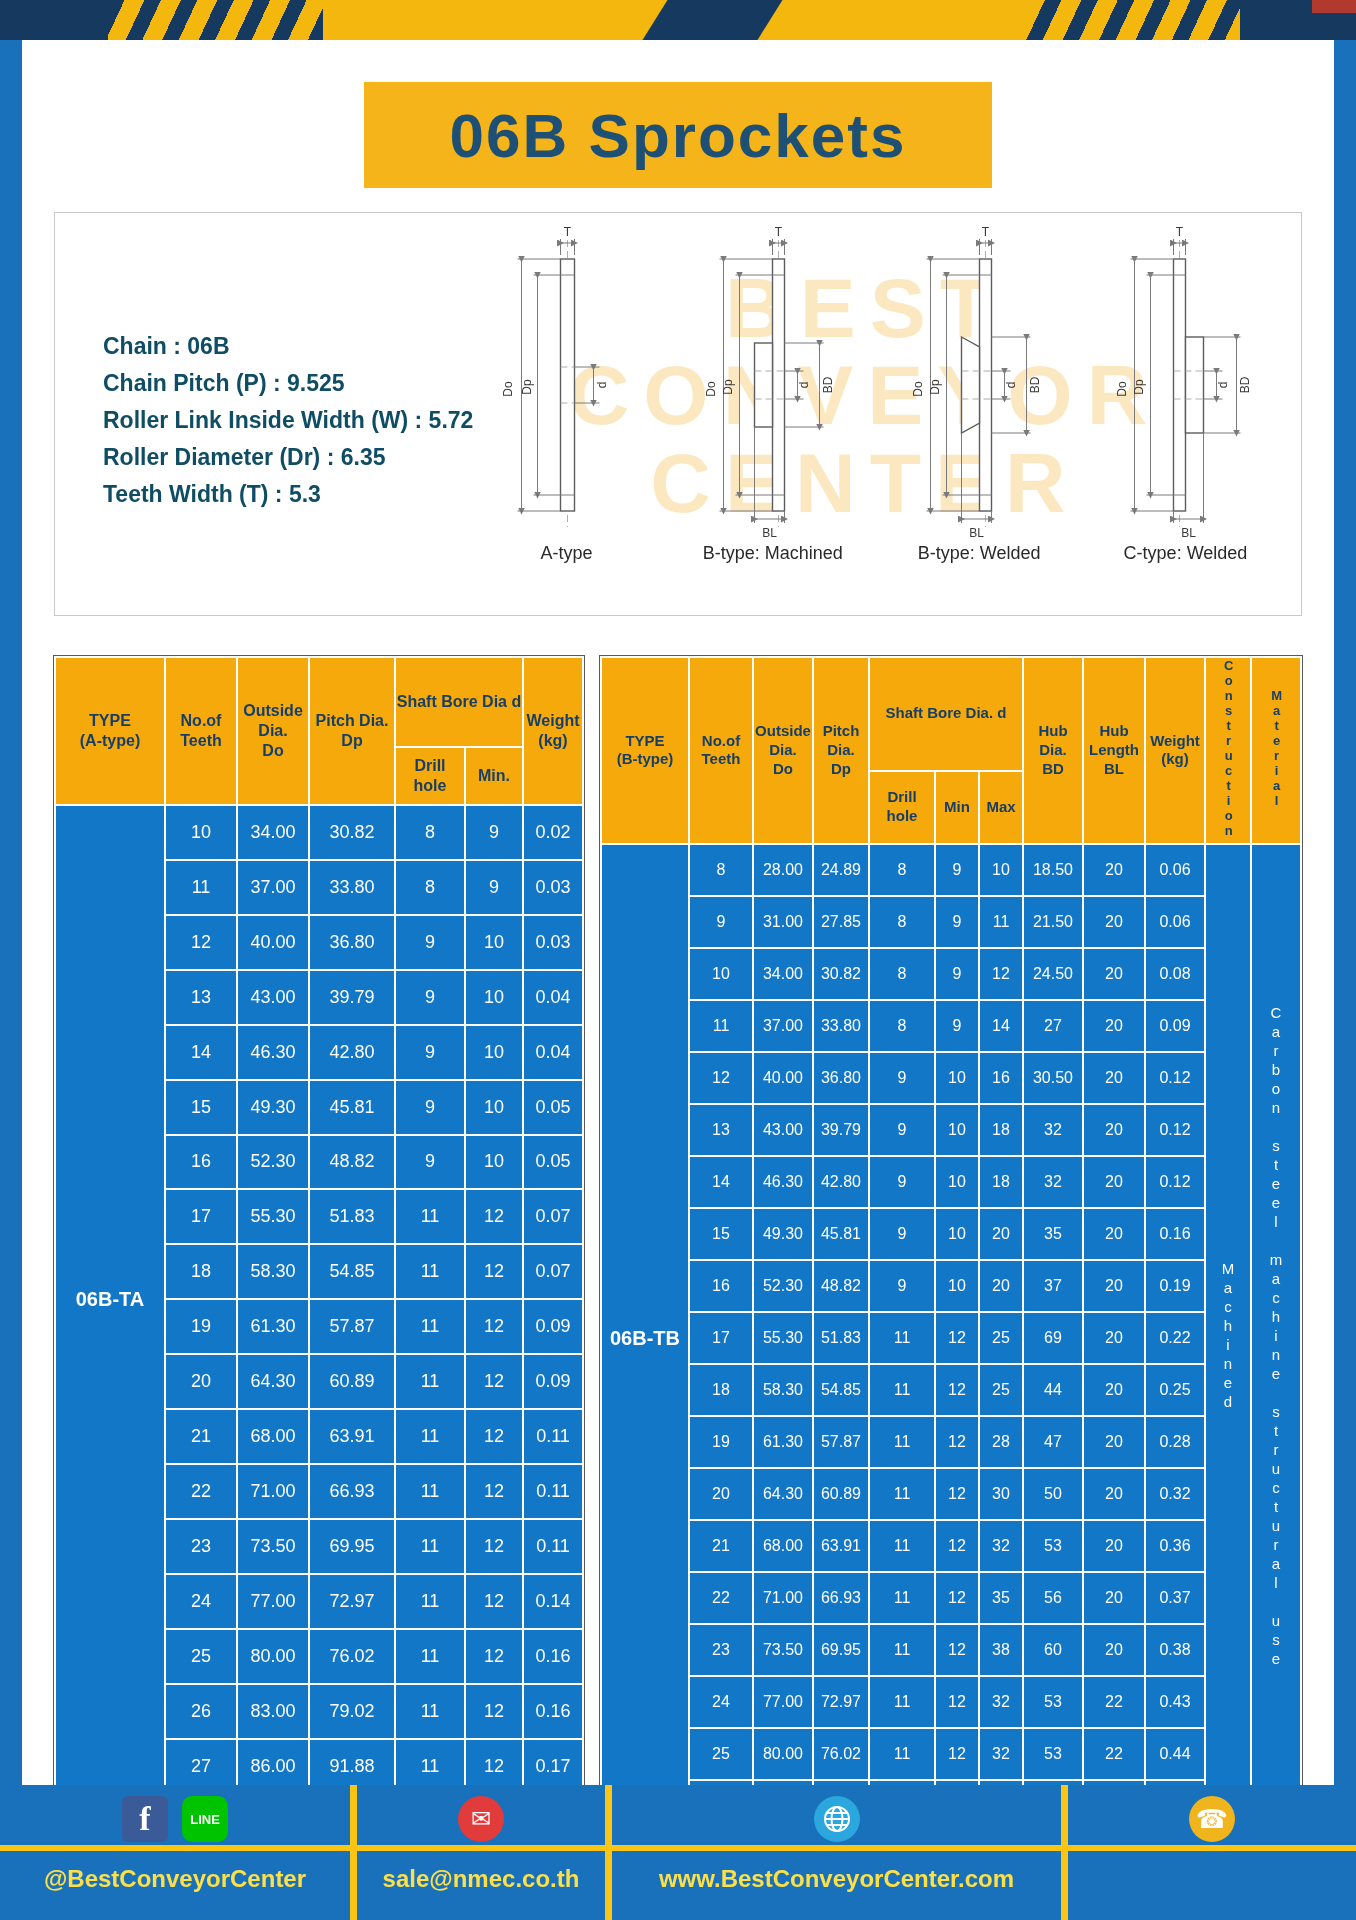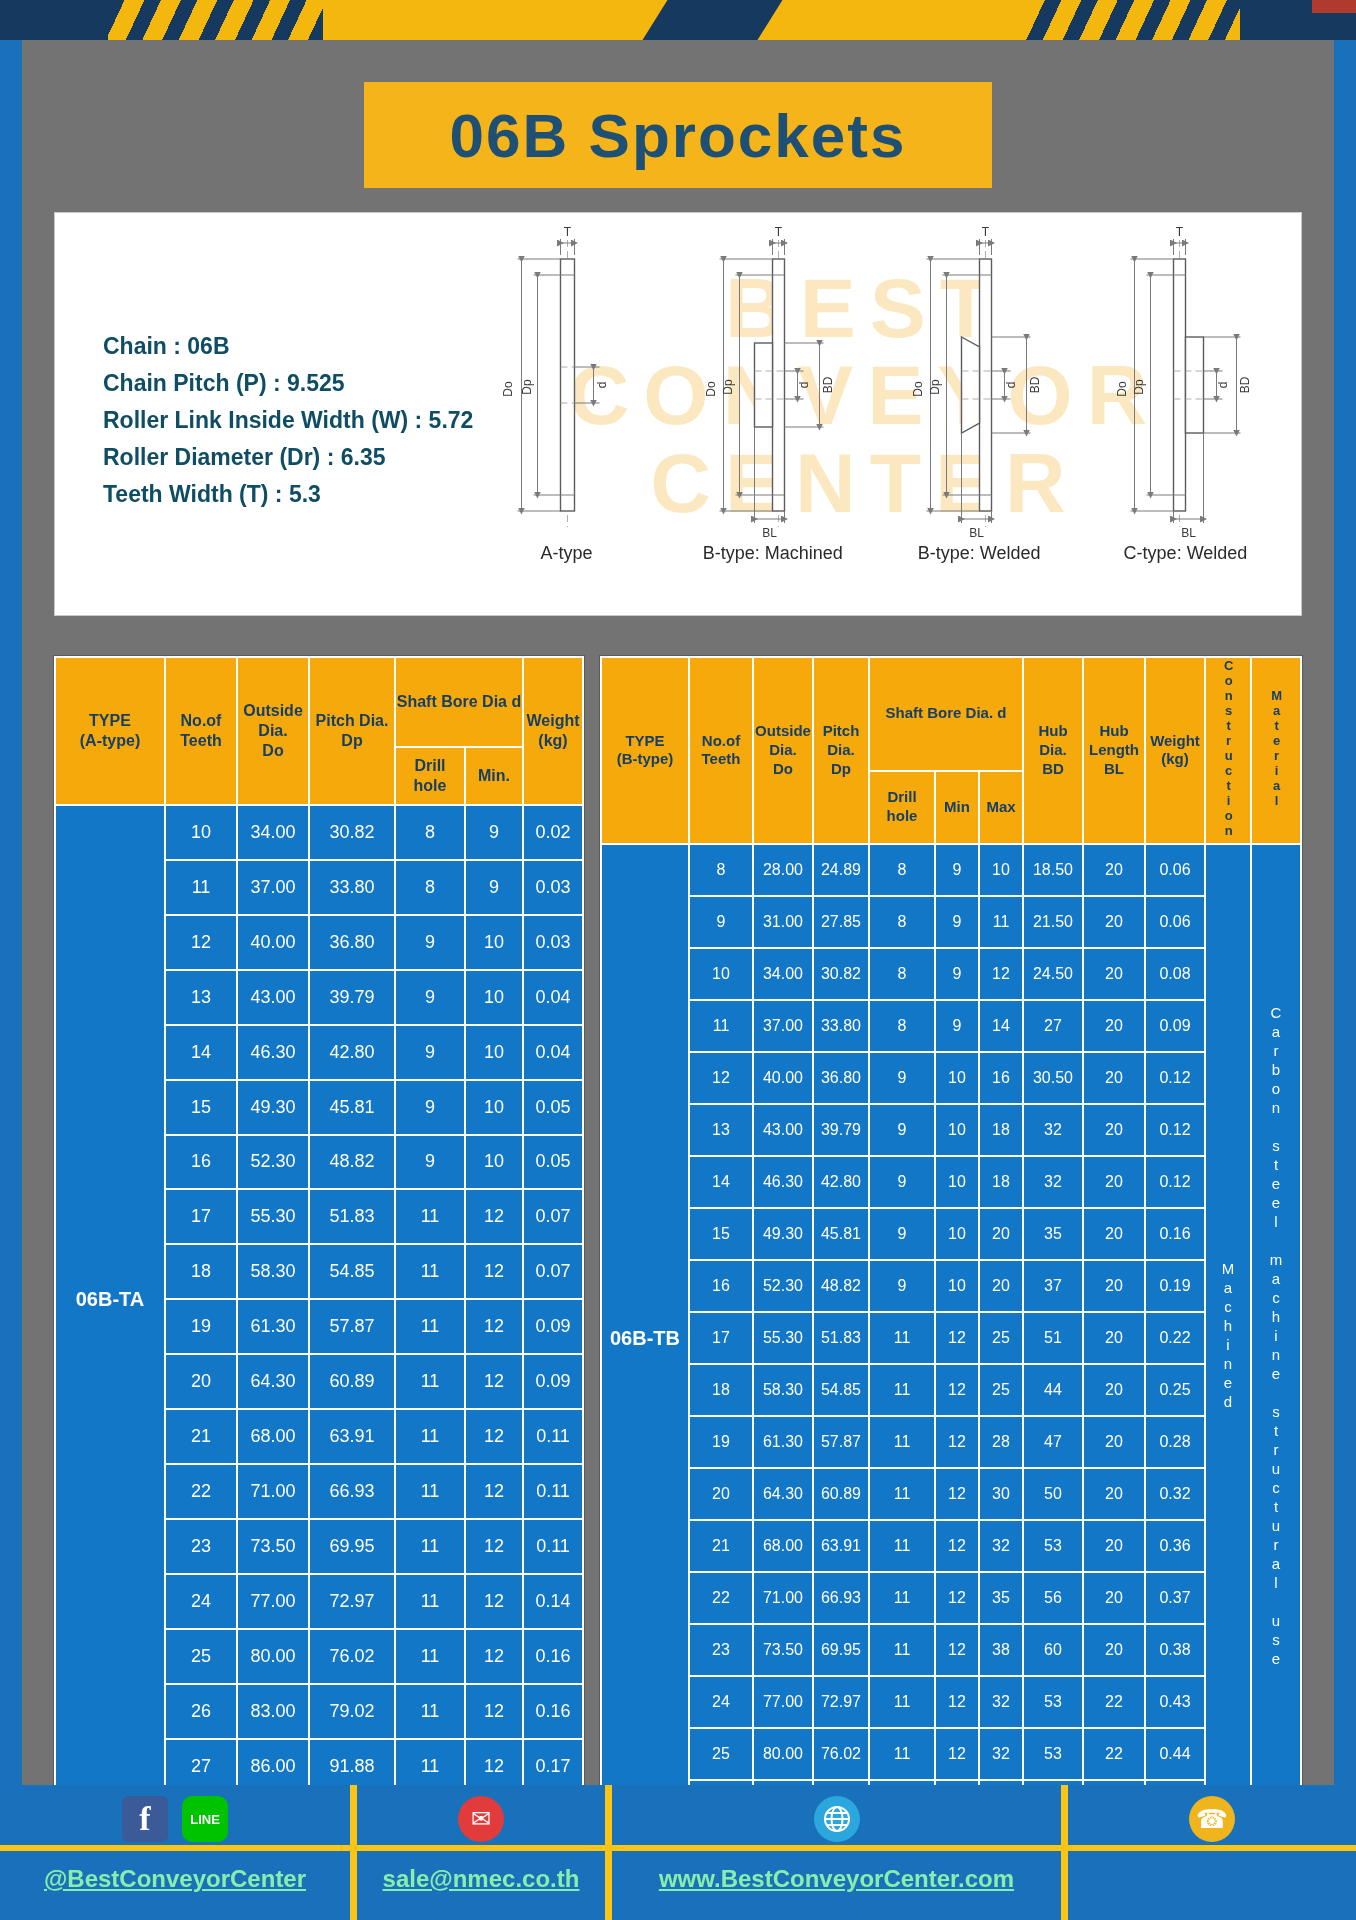--- a/index.html
+++ b/index.html
@@ -12,21 +12,21 @@
 .hazard { position: absolute; top: 0; left: 0; width: 1356px; height: 40px; background: #f4b70d; }
 .hz { position: absolute; top: 0; height: 40px; }
 .hz-navy-left  { left: 0; width: 108px; background: #16395f; }
 .hz-stripes-l  { left: 108px; width: 215px; background: repeating-linear-gradient(115deg, #16395f 0 15px, #f4b70d 15px 33px); }
 .hz-para       { left: 655px; width: 115px; background: #16395f; transform: skewX(-32deg); }
 .hz-stripes-r  { left: 1025px; width: 215px; background: repeating-linear-gradient(115deg, #f4b70d 0 18px, #16395f 18px 33px); }
 .hz-navy-right { left: 1240px; width: 116px; background: #16395f; }
 .hz-red        { left: 1312px; width: 44px; height: 13px; background: #b03a2e; }
 
 
-.content { position: absolute; top: 40px; left: 22px; width: 1312px; height: 1745px; background: #737373; overflow: hidden; }
+.content { position: absolute; top: 40px; left: 22px; width: 1312px; height: 1745px; background: #ffffff; overflow: hidden; }
 
 .title-banner { margin: 42px auto 0; width: 628px; height: 106px; background: #f4b41a; display: flex; align-items: center; justify-content: center; }
 .title-banner h1 { margin: 0; font-size: 62px; font-weight: bold; color: #1d5074; letter-spacing: 2px; }
 
 
 .diagram-box { position: relative; margin: 24px auto 0; width: 1248px; height: 404px; background: #ffffff; border: 1px solid #c9c9c9; display: flex; overflow: hidden; }
 .specs { width: 398px; margin: 8px; padding: 112px 0 0 40px; list-style: none; position: relative; z-index: 2; }
 .specs li { font-size: 23px; font-weight: bold; color: #0e4d63; margin-bottom: 10px; white-space: nowrap; }
 .figures { position: relative; z-index: 1; flex: 1; display: flex; justify-content: space-between; padding: 12px 18px 0 0; }
 .figure { width: 195px; text-align: center; }
@@ -60,21 +60,21 @@
 .vert-head span, .vert-cell span { writing-mode: vertical-rl; text-orientation: upright; display: inline-block; }
 .vert-head span { font-size: 13px; letter-spacing: 0px; }
 .vert-cell span { font-size: 15px; letter-spacing: 2px; }
 
 
 .footer { position: absolute; left: 0; bottom: 0; width: 1356px; height: 135px; background: #1a71bb; display: flex; }
 .f-col { padding-top: 8px; }
 .f-col + .f-col { border-left: 7px solid #fdc513; }
 .f-col1 { width: 350px; } .f-col2 { width: 255px; } .f-col3 { width: 456px; } .f-col4 { flex: 1; }
 .f-icons { height: 58px; display: flex; align-items: center; justify-content: center; gap: 14px; border-bottom: 6px solid #fdc513; }
-.f-label { height: 56px; display: flex; align-items: center; justify-content: center; color: #86efac; font-weight: bold; font-size: 24px; white-space: nowrap; text-decoration: underline; }
+.f-label { height: 56px; display: flex; align-items: center; justify-content: center; color: #fde047; font-weight: bold; font-size: 24px; white-space: nowrap; }
 .f-col4 .f-label { font-size: 23px; }
 .icon-fb { width: 46px; height: 46px; background: #3a5a98; color: #fff; border-radius: 6px; display: flex; align-items: center; justify-content: center; font-size: 34px; font-weight: bold; font-family: "Liberation Serif", serif; }
 .icon-line { width: 46px; height: 46px; background: #00c300; border-radius: 10px; color: #fff; display: flex; align-items: center; justify-content: center; font-size: 13px; font-weight: bold; }
 .icon-round { width: 46px; height: 46px; border-radius: 50%; display: flex; align-items: center; justify-content: center; color: #fff; font-size: 24px; }
 .icon-mail { background: #e23b3b; }
 .icon-globe { background: #2ba7dd; }
 .icon-phone { background: #f0b41c; color: #ffffff; font-size: 26px; }
 </style>
 </head>
 <body>
@@ -603,21 +603,21 @@
               <td>20</td>
               <td>0.19</td>
             </tr>
             <tr>
               <td>17</td>
               <td>55.30</td>
               <td>51.83</td>
               <td>11</td>
               <td>12</td>
               <td>25</td>
-              <td>51</td>
+              <td>69</td>
               <td>20</td>
               <td>0.22</td>
             </tr>
             <tr>
               <td>18</td>
               <td>58.30</td>
               <td>54.85</td>
               <td>11</td>
               <td>12</td>
               <td>25</td>

